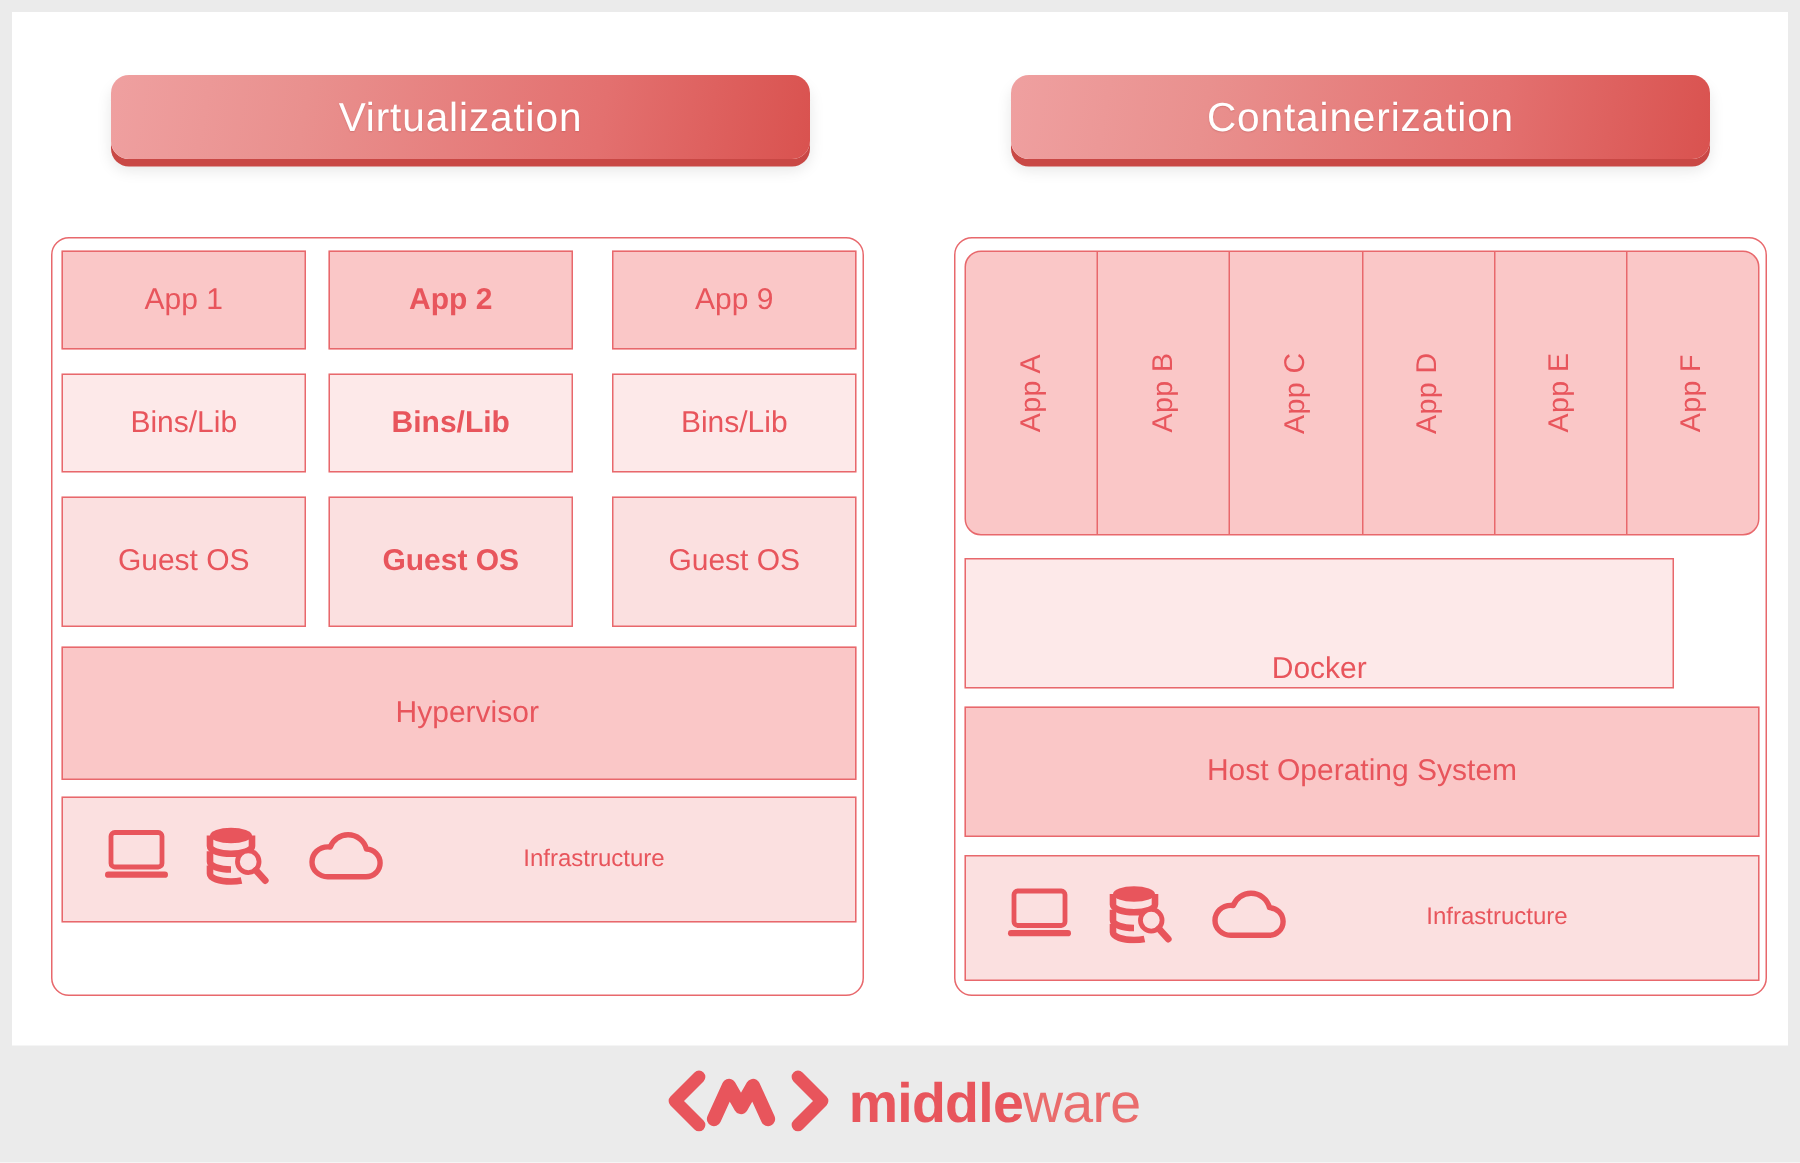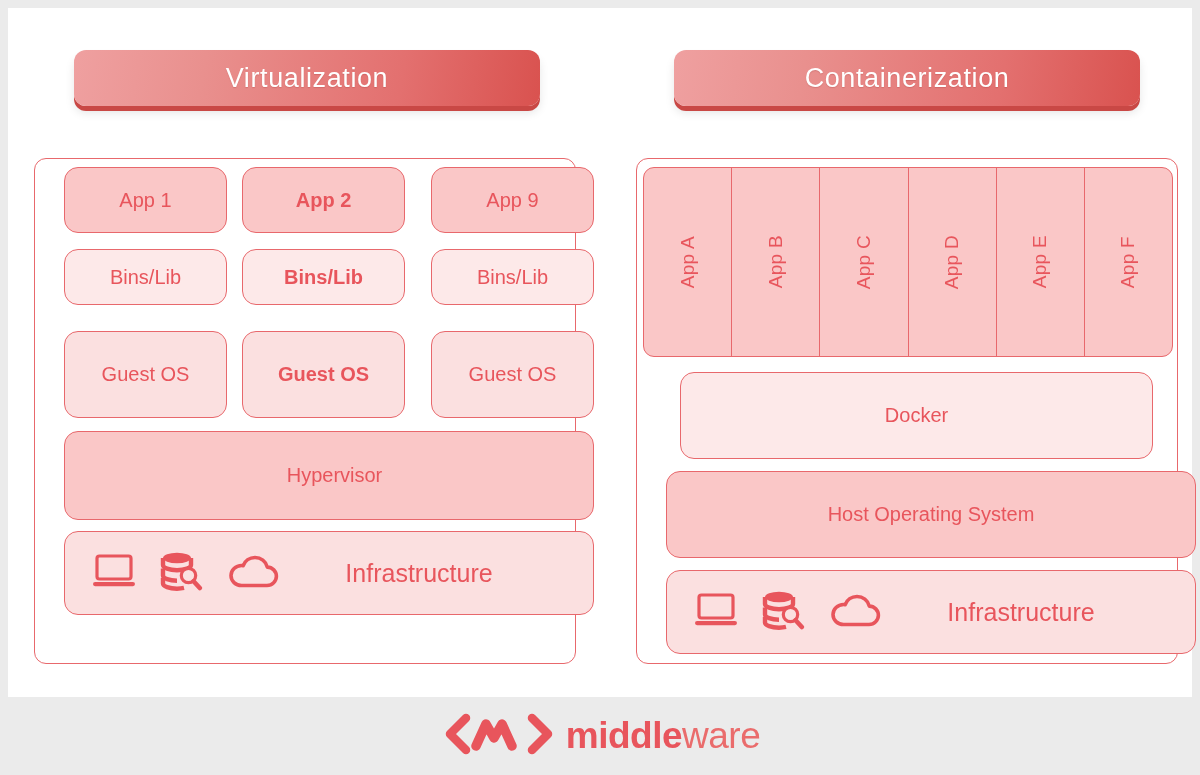--- a/index.html
+++ b/index.html
@@ -56,42 +56,41 @@
     border: 1.4px solid #e8686c;
     border-radius: 12px;
     padding: 0;
   }
   #stack-left  { left: 26px; }
   #stack-right { left: 628px; }
 
   
   .cell {
     border: 1.4px solid #e8686c;
-    border-radius: 14px;
+    border-radius: 0;
     display: flex;
     align-items: center;
     justify-content: center;
     color: #e8555c;
     font-size: 20px;
     font-weight: 400;
     position: absolute;
-    margin-left: 23px;
   }
   .fill-dark  { background: #fac7c7; }
   .fill-light { background: #fbe0e0; }
   .fill-pale  { background: #fde9e9; }
 
   
   .triple-cell { width: 163px; height: 62px; }
   .triple-cell.c0 { left: 6px;   }
   .triple-cell.c1 { left: 184px; font-weight: bold; }
   .triple-cell.c2 { left: 373px; }
 
   #row-apps    .triple-cell { top: 8px;  height: 66px; }
-  #row-bins    .triple-cell { top: 90px; height: 56px; }
+  #row-bins    .triple-cell { top: 90px; height: 66px; }
   #row-guestos .triple-cell { top: 172px; height: 87px; }
 
   .wide-cell {
     left: 6px;
     width: 530px;
   }
   #cell-hypervisor { top: 272px; height: 89px; padding-left: 11px; }
   #cell-infra-left { top: 372px; height: 84px; }
 
   
@@ -116,21 +115,21 @@
   }
   .app-col:last-child { border-right: none; }
   .app-col .vlabel {
     writing-mode: vertical-rl;
     transform: rotate(180deg);
     color: #e8555c;
     font-size: 19px;
     letter-spacing: .3px;
   }
 
-  #cell-docker   { top: 213px; height: 87px; left: 20px; width: 473px; }
+  #cell-docker   { top: 213px; height: 87px; left: 6px; width: 473px; align-items: flex-end; }
   #cell-hostos   { top: 312px; height: 87px; left: 6px; width: 530px; align-items: center; }
   #cell-infra-right { top: 411px; height: 84px; left: 6px; width: 530px; }
 
   
   .infra-inner {
     display: flex;
     align-items: center;
     width: 100%;
     height: 100%;
     padding: 0 26px;
@@ -138,21 +137,21 @@
   .infra-icons {
     display: flex;
     align-items: center;
     gap: 22px;
     flex: 0 0 auto;
   }
   .infra-text {
     flex: 1 1 auto;
     text-align: center;
     color: #e8555c;
-    font-size: 25px;
+    font-size: 16px;
     padding-right: 10px;
   }
   .icon { display: block; }
 
   
   #footer {
     position: absolute;
     left: 0;
     top: 697px;
     width: 1200px;

